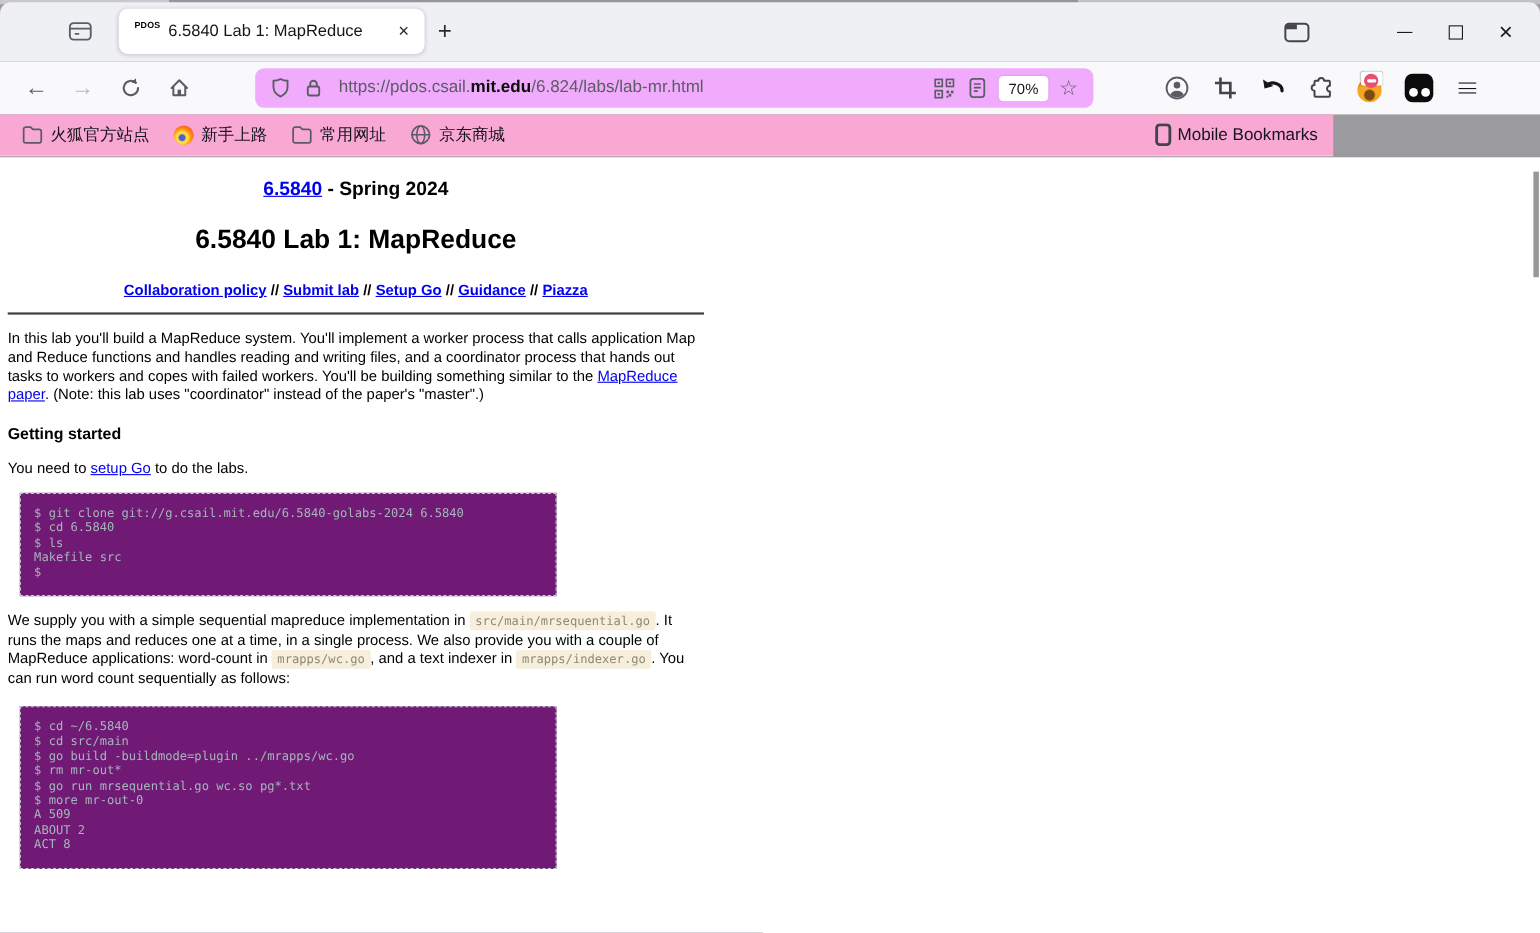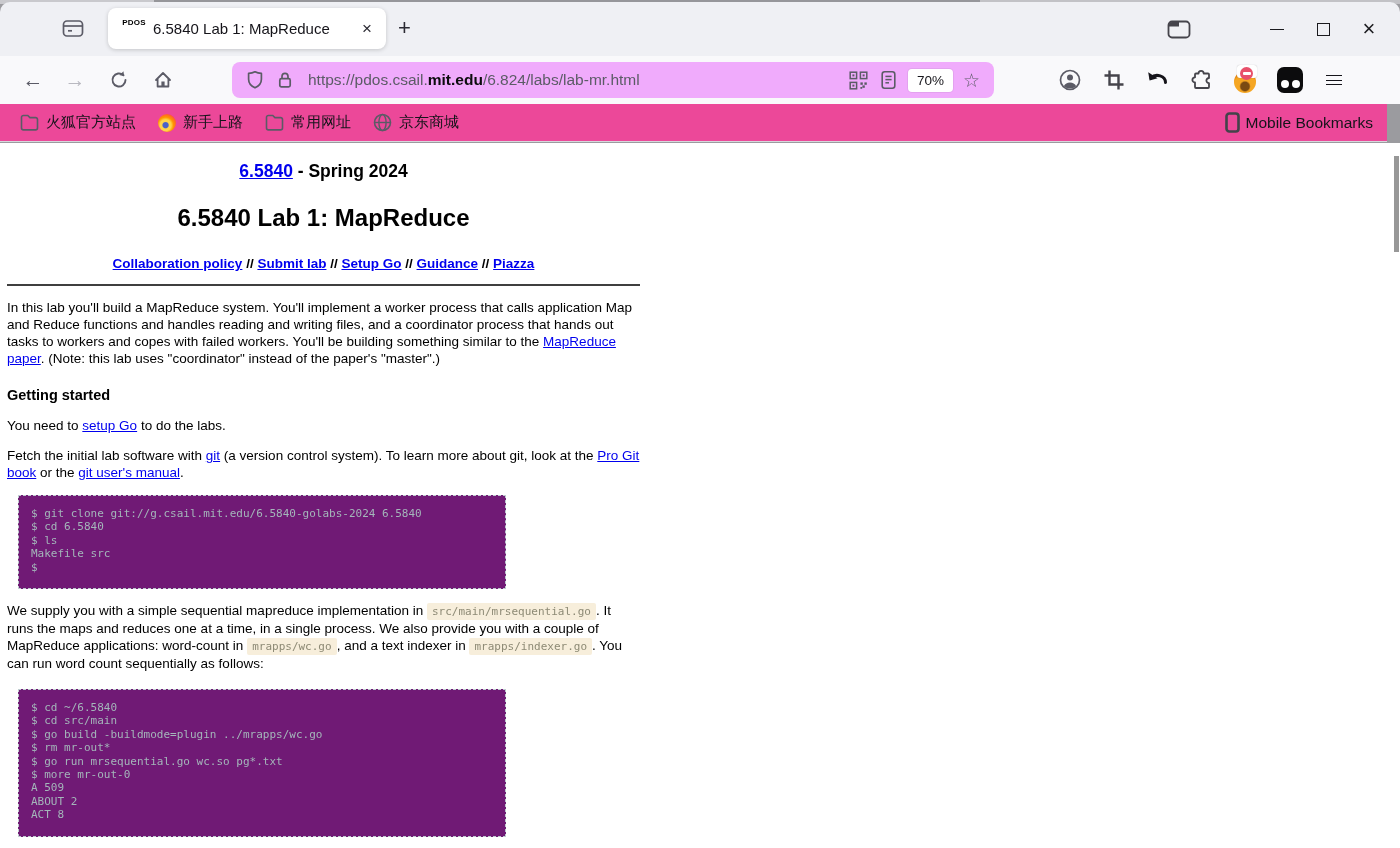--- a/index.html
+++ b/index.html
@@ -55,21 +55,21 @@
   .ext-fox .noentry::after { content:""; position:absolute; left:2.5px; top:5.2px; width:8px; height:2.6px;
     background:#fff; border-radius:1px; }
   .ext-dark { width:26px; height:26px; background:#0c0c0d; border-radius:7px; position:relative; }
   .ext-dark::before, .ext-dark::after { content:""; position:absolute; bottom:5px; width:8px; height:8px;
     border-radius:50%; background:#fff; }
   .ext-dark::before { left:3.5px; } .ext-dark::after { right:3.5px; }
   .hamburger { display:flex; flex-direction:column; gap:3.5px; }
   .hamburger i { display:block; width:16px; height:0; border-top:1.7px solid #15141a; }
 
   
-  .bookmarks { position:absolute; top:104px; left:0; width:1387px; height:38px; background:#ec4899;
+  .bookmarks { position:absolute; top:104px; left:0; width:1212px; height:38px; background:#f9a8d4;
     border-bottom:1px solid #d7d7dc; display:flex; align-items:center; font-size:15px; color:#15141a; }
   .bm { display:flex; align-items:center; gap:7px; padding:4px 8px; border-radius:4px; margin-left:6px; white-space:nowrap; }
   .bm:first-child { margin-left:12px; }
   .ff-logo { width:18px; height:18px; border-radius:50%;
     background:radial-gradient(circle at 42% 62%, #4a63c8 0 17%, #ffd54a 24% 36%, #ff9500 52%, #ff5f2e 72%, #e22850 92%); }
   .bm-right { margin-left:auto; margin-right:14px; display:flex; align-items:center; gap:5px; font-size:15.5px; }
 
   
   .content { position:absolute; top:143px; left:0; width:1400px; height:705px; background:#fff;
     overflow:hidden; color:#000; }
@@ -291,21 +291,20 @@
 
       <hr class="rule">
 
 
       <p class="body"><span>In this lab you'll build a MapReduce system. You'll implement a worker process that calls application Map and Reduce functions and handles reading and writing files, and a coordinator process that hands out tasks to workers and copes with failed workers. You'll be building something similar to the </span><a class="lnk" href="#">MapReduce paper</a><span>. (Note: this lab uses "coordinator" instead of the paper's "master".)</span></p>
 
       <div class="h-sec">Getting started</div>
 
       <p class="body"><span>You need to </span><a class="lnk" href="#">setup Go</a><span> to do the labs.</span></p>
 
-      <p class="body"><span>Fetch the initial lab software with </span><a class="lnk" href="#">git</a><span> (a version control system). To learn more about git, look at the </span><a class="lnk" href="#">Pro Git book</a><span> or the </span><a class="lnk" href="#">git user's manual</a><span>.</span></p>
 
       <pre class="term">$ git clone git://g.csail.mit.edu/6.5840-golabs-2024 6.5840
 $ cd 6.5840
 $ ls
 Makefile src
 $</pre>
 
       <p class="body"><span>We supply you with a simple sequential mapreduce implementation in </span><code class="inline">src/main/mrsequential.go</code><span>. It runs the maps and reduces one at a time, in a single process. We also provide you with a couple of MapReduce applications: word-count in </span><code class="inline">mrapps/wc.go</code><span>, and a text indexer in </span><code class="inline">mrapps/indexer.go</code><span>. You can run word count sequentially as follows:</span></p>
 
       <pre class="term last">$ cd ~/6.5840

